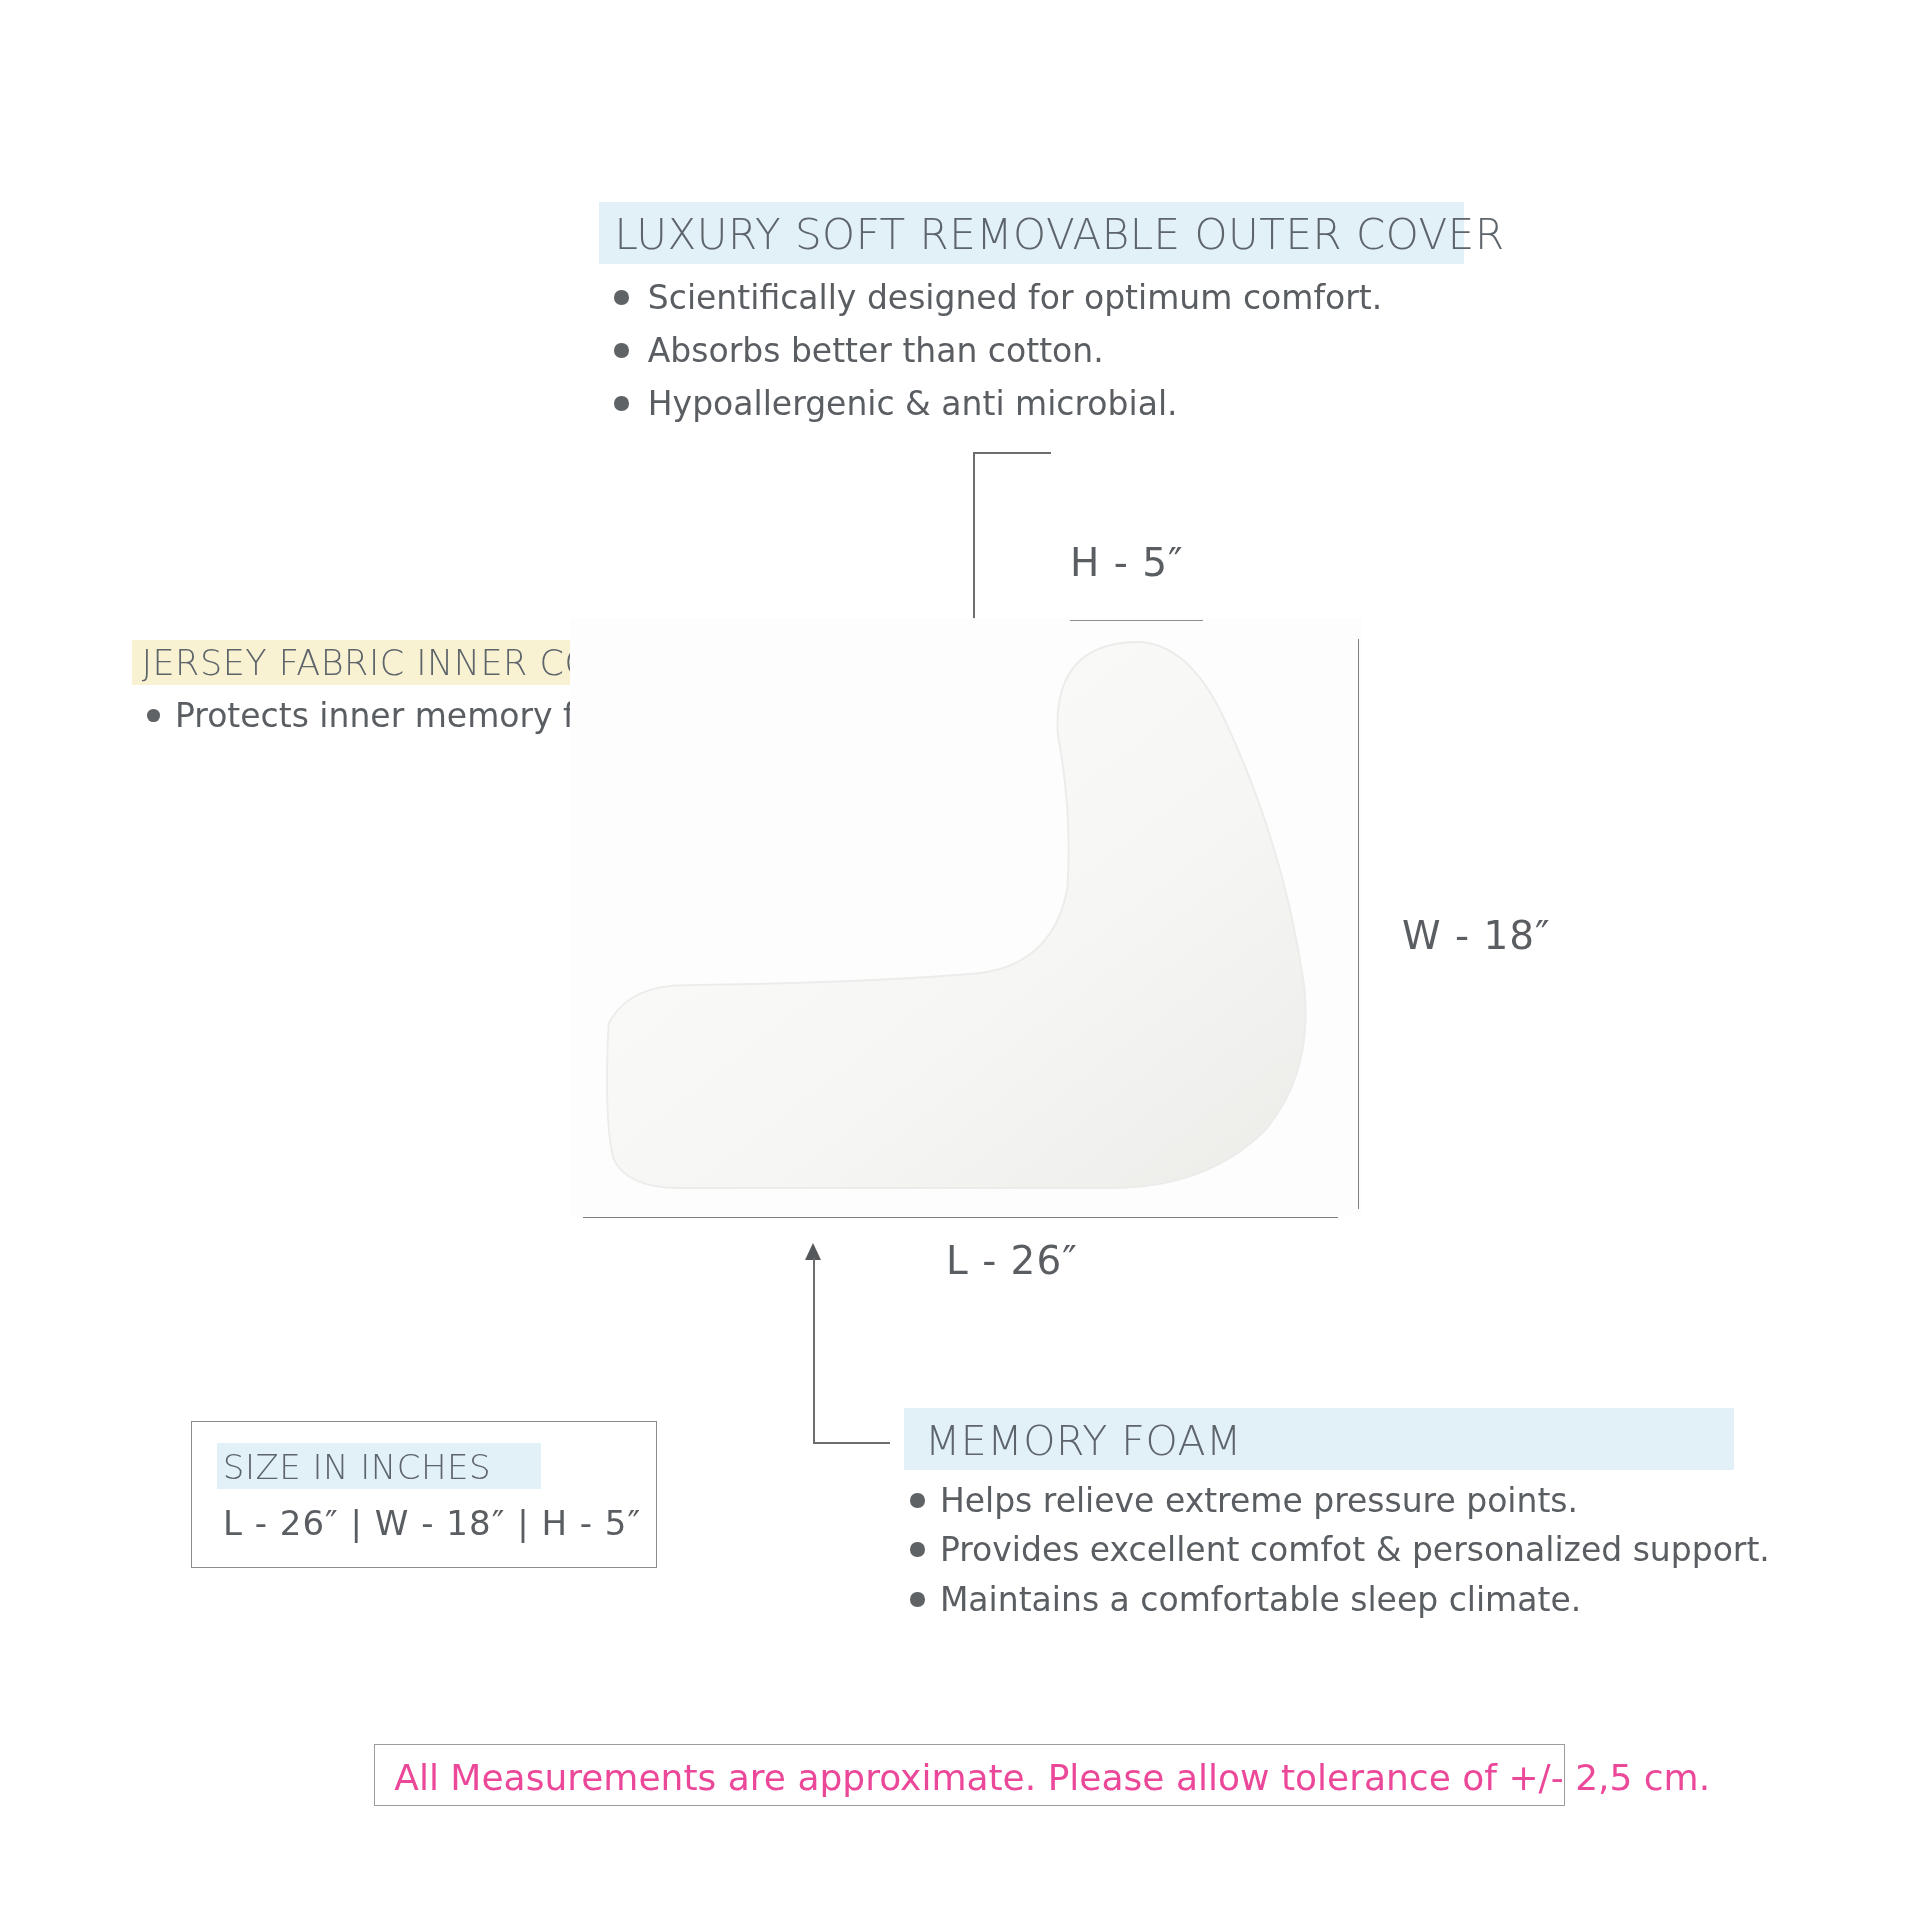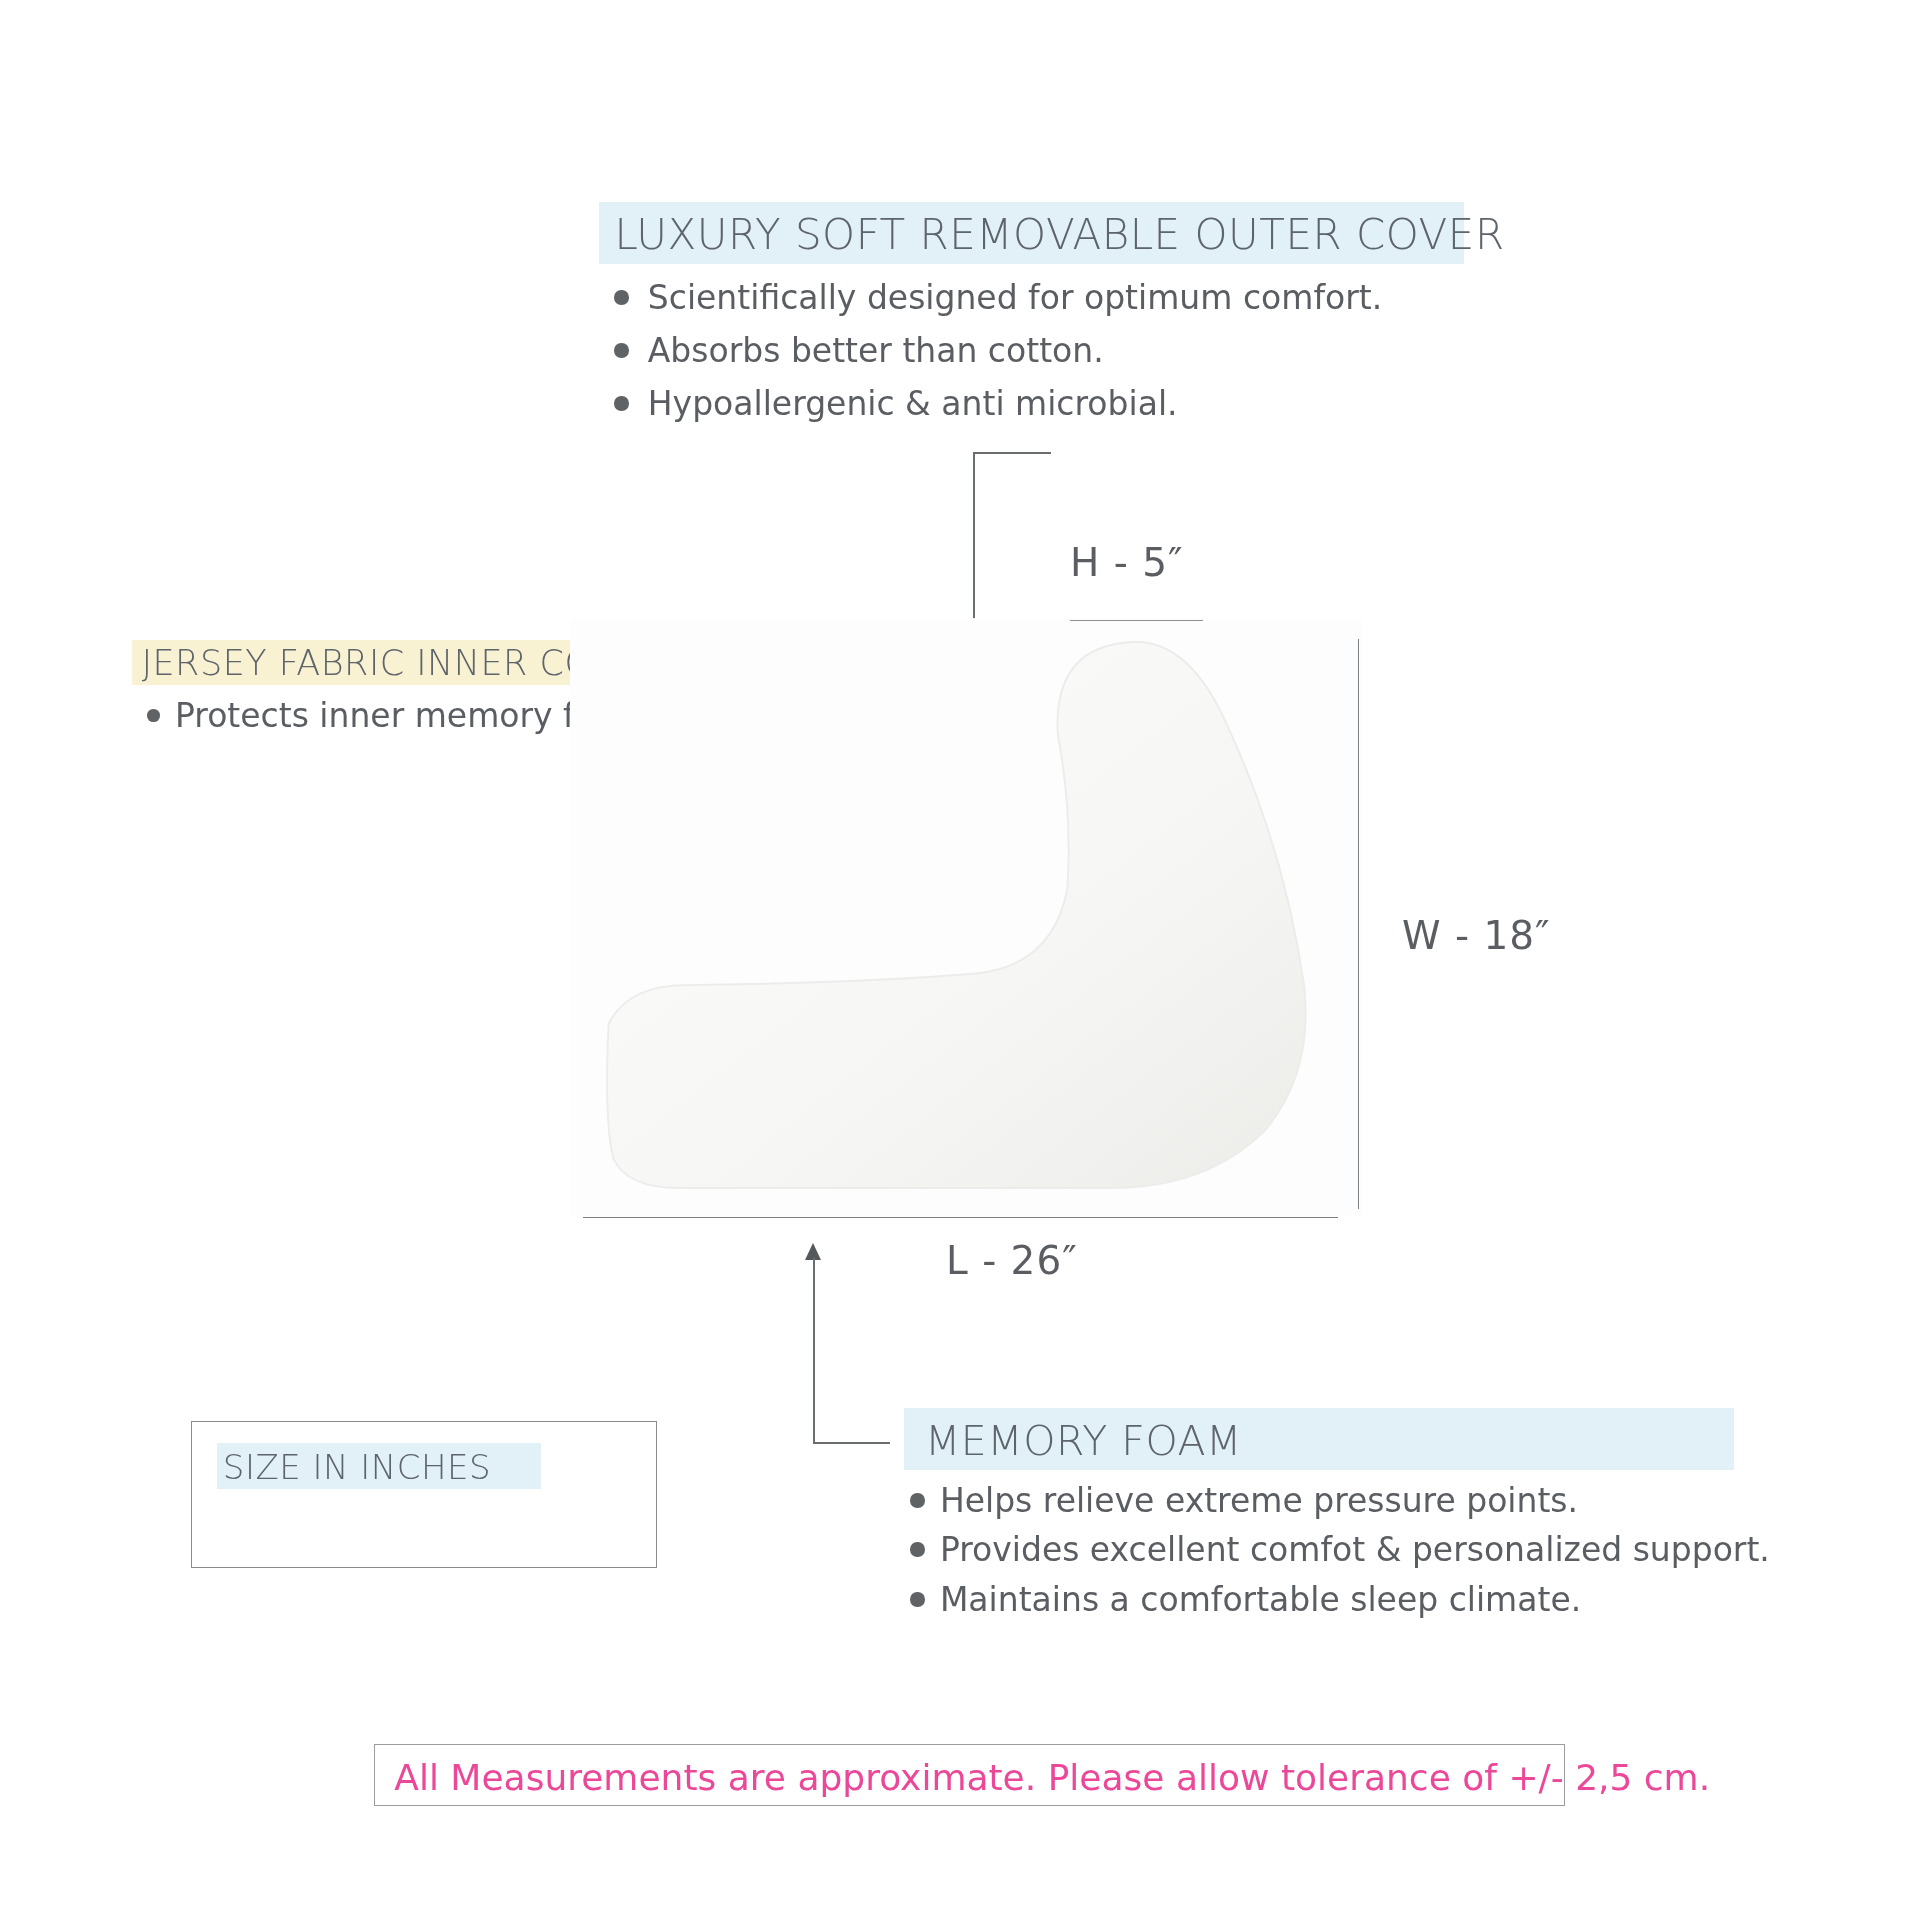--- a/index.html
+++ b/index.html
@@ -91,18 +91,19 @@
 </div>
 <div class="bullet-row" style="left:910px; top:1580px;">
   <span class="dot" style="margin-right:15.4px;"></span>
   <span>Maintains a comfortable sleep climate.</span>
 </div>
 
 <div class="boxed" style="left:191px; top:1421px; width:466px; height:147px;">
   <div class="abs hl-blue" style="left:25px; top:21px; width:324px; height:46px;">
     <span class="heading" style="position:absolute; left:5.8px; top:3.9px; font-size:34px;">SIZE IN INCHES</span>
   </div>
+  <span style="position:absolute; left:31px; top:81px; font-size:34px; color:#5a5e62; white-space:nowrap; letter-spacing:1px;">L - 26″ | W - 18″ | H - 5″</span>
 </div>
 
 <div class="boxed" style="left:374px; top:1744px; width:1191px; height:62px; border-color:#9a9c9e;">
   <span style="position:absolute; left:19.3px; top:11.6px; font-size:36px; color:#ec4899; white-space:nowrap;text-align:right;">All Measurements are approximate. Please allow tolerance of +/- 2,5 cm.</span>
 </div>
 
 
 </body></html>

